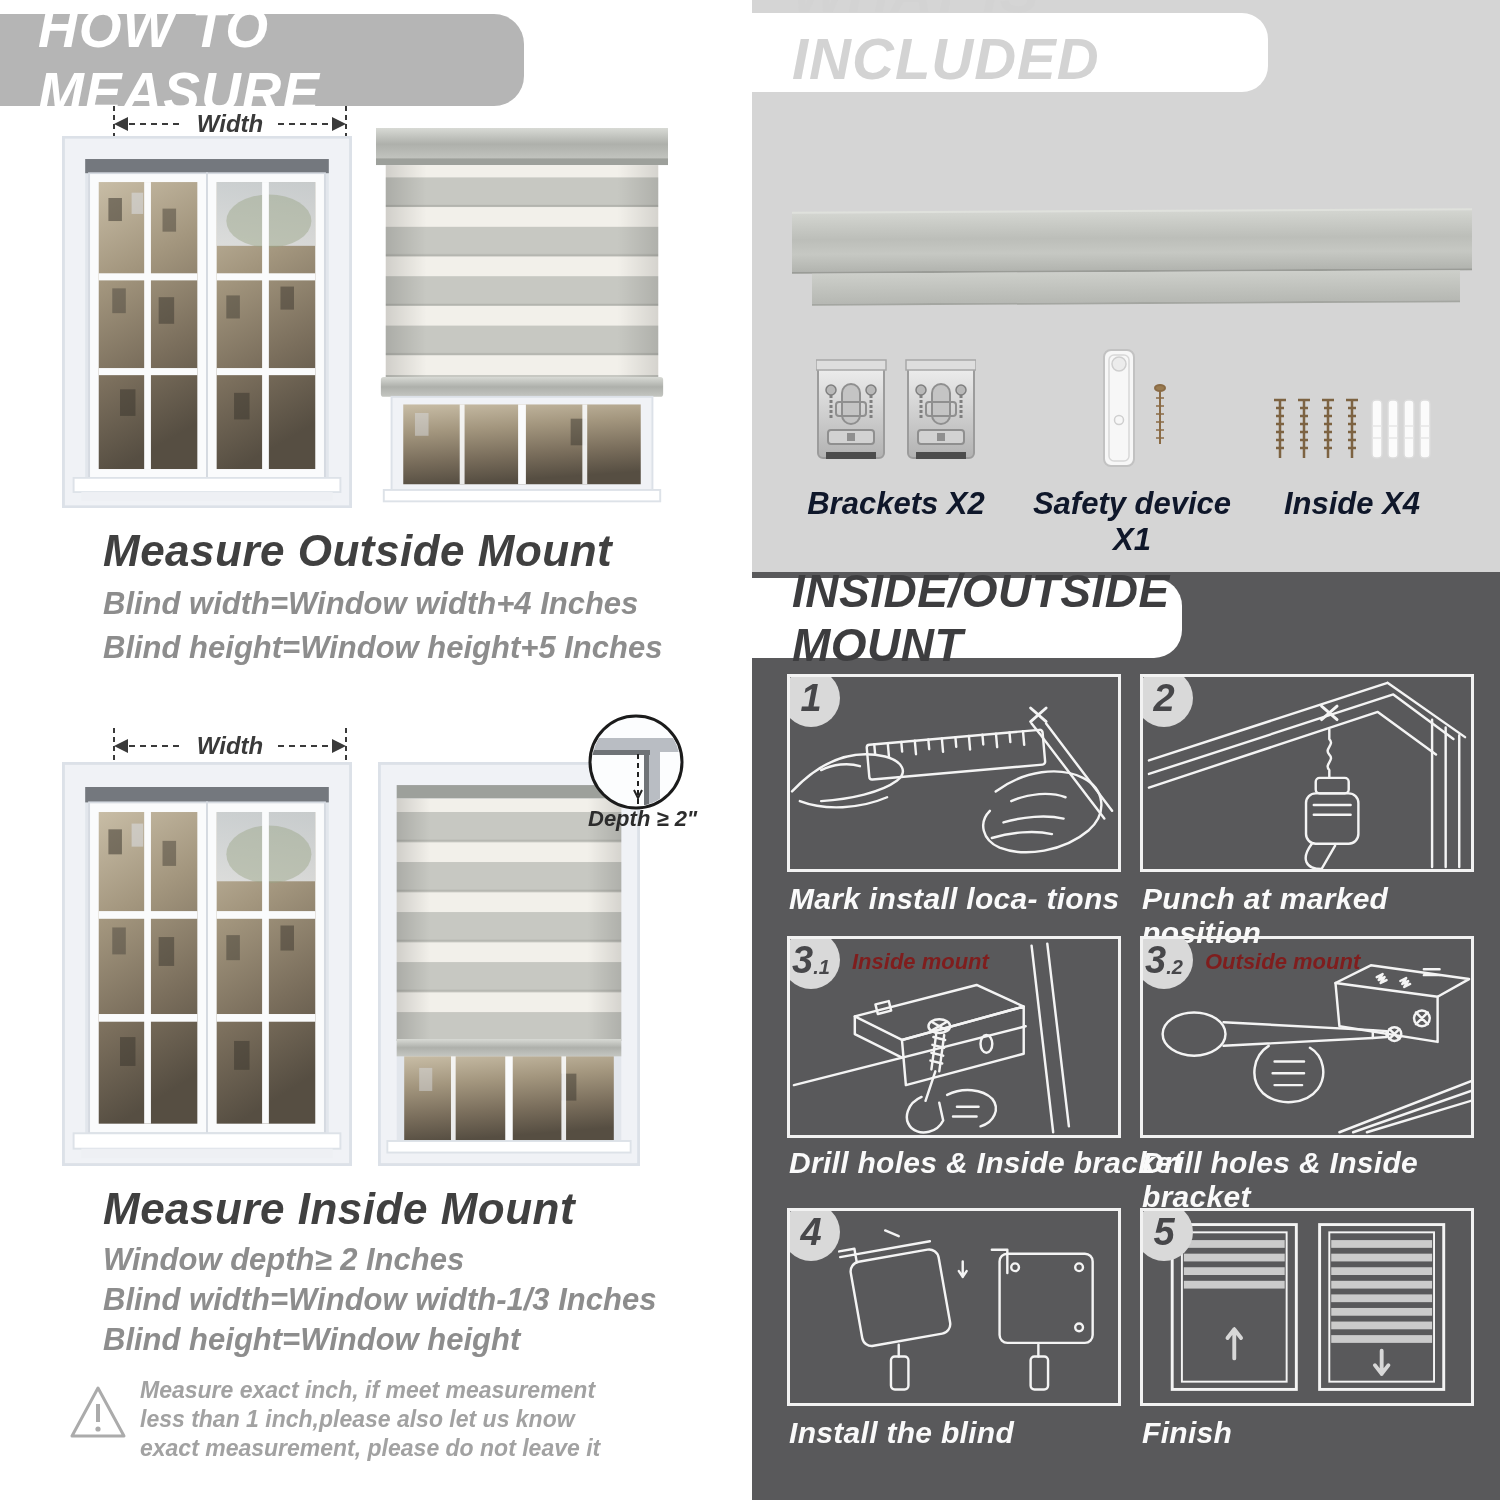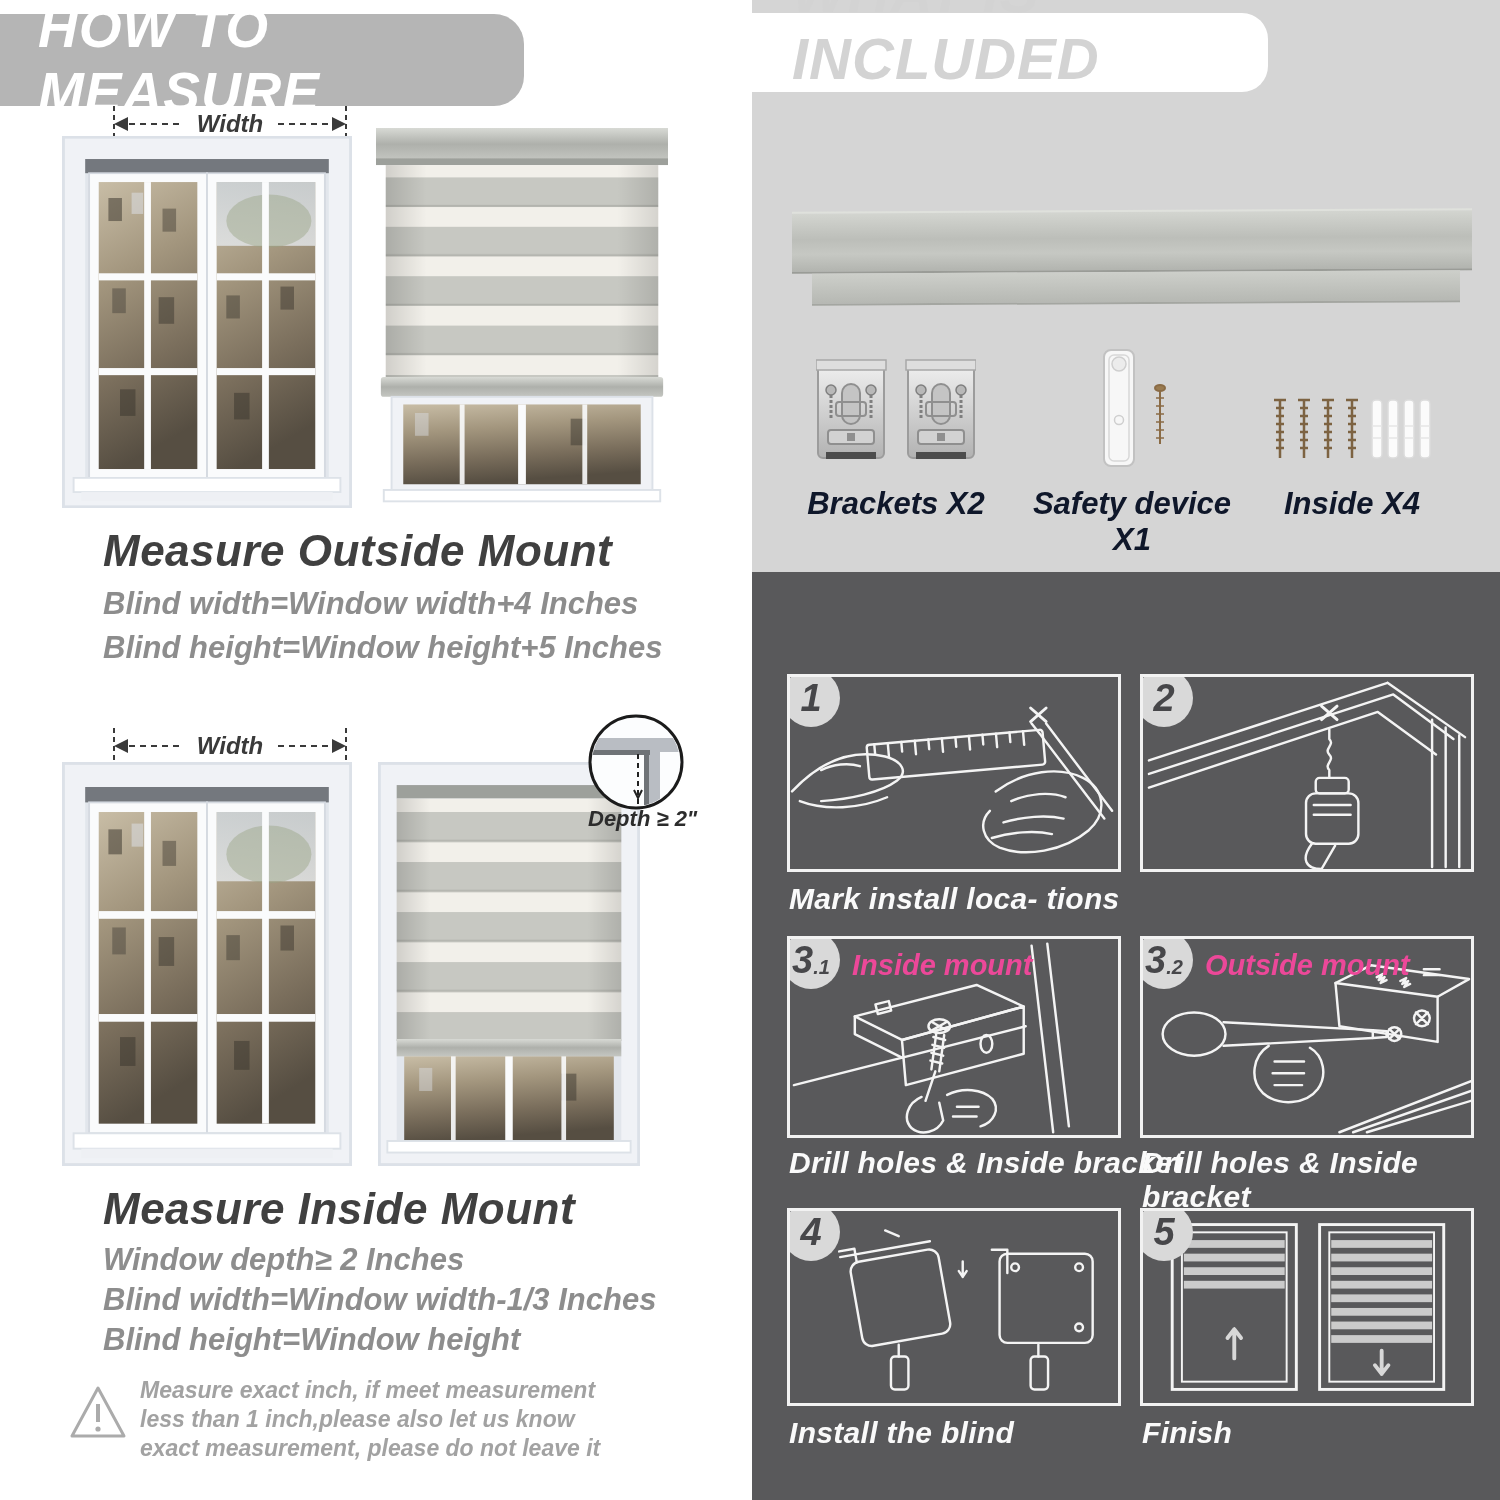--- a/index.html
+++ b/index.html
@@ -32,21 +32,21 @@
   .rail-bottom{left:812px;top:272px;width:648px;height:32px;
           background:linear-gradient(180deg,#cdcfca 0%,#bfc1bc 60%,#b6b8b3 100%);
           border-bottom:2px solid #a4a6a1;transform:skewY(-.3deg);}
   .part-label{color:#0f172a;font-size:31px;font-weight:700;text-align:center;}
 
   
   .step{border:3px solid #f2f2f2;background:transparent;overflow:hidden;}
   .badge{position:absolute;left:-8px;top:-8px;width:58px;height:58px;border-radius:50%;background:#d9d9d9;
          color:#47474a;display:flex;align-items:center;justify-content:center;font-weight:700;font-size:38px;}
   .badge .sub{font-size:20px;margin-top:14px;}
-  .step-label{position:absolute;left:62px;top:10px;color:#ec4899;font-size:29px;font-weight:700;}
+  .step-label{position:absolute;left:62px;top:10px;color:#7f1d1d;font-size:22px;font-weight:700;}
   .caption{color:#fafafa;font-size:30px;font-weight:700;letter-spacing:.3px;}
   svg{display:block;}
 </style>
 </head>
 <body>
 
 <div id="canvas">
 
   <svg width="0" height="0" style="position:absolute" aria-hidden="true">
     <defs>
@@ -341,20 +341,23 @@
     </g>
     <g stroke="#e6e6e6" stroke-width="1.5">
       <path d="M104,30 h10 M120,30 h10 M136,30 h10 M152,30 h10 M104,42 h10 M120,42 h10 M136,42 h10 M152,42 h10"></path>
     </g>
   </svg>
 
   <div class="abs part-label" style="left:796px;top:486px;width:200px;">Brackets X2</div>
   <div class="abs part-label" style="left:1018px;top:486px;width:228px;">Safety device X1</div>
   <div class="abs part-label" style="left:1262px;top:486px;width:180px;">Inside X4</div>
 
+  <div class="abs mount-header">
+    <span>INSIDE/OUTSIDE MOUNT</span>
+  </div>
 
   <div class="abs step" style="left:787px;top:674px;width:334px;height:198px;">
     <div class="badge">
       <span>1</span>
         <span class="sub"></span>
     </div>
     <svg width="328" height="192" viewBox="0 0 334 198">
       <g stroke="#f4f4f4" stroke-width="2.5" fill="none" stroke-linecap="round" stroke-linejoin="round">
         <path d="M0,118 C30,86 62,74 96,82 C114,87 120,98 108,107 C92,119 60,126 30,128"></path>
         <path d="M8,128 C34,138 70,136 98,124"></path>
@@ -386,20 +389,21 @@
         <path d="M4,114 L240,36 L300,80"></path>
         <path d="M182,30 l16,14 M198,30 l-16,14" stroke-width="3"></path>
         <path d="M190,104 v-8 c-6,-6 6,-10 0,-16 c-6,-6 6,-10 0,-16 v-10"></path>
         <rect x="176" y="104" width="34" height="16" rx="4"></rect>
         <rect x="166" y="120" width="54" height="52" rx="10"></rect>
         <path d="M174,132 h38 M174,142 h38"></path>
         <path d="M172,172 C160,188 166,198 182,198 L196,174"></path>
       </g>
     </svg>
   </div>
+  <div class="abs caption" style="left:1142px;top:882px;">Punch at  marked position</div>
 
   <div class="abs step" style="left:787px;top:936px;width:334px;height:202px;">
     <div class="badge">
       <span>3</span>
         <span class="sub">.1</span>
     </div>
     <div class="step-label">Inside mount</div>
     <svg width="328" height="196" viewBox="0 0 334 198">
       <g stroke="#f4f4f4" stroke-width="2.5" fill="none" stroke-linecap="round" stroke-linejoin="round">
         <path d="M4,148 L240,88"></path>

